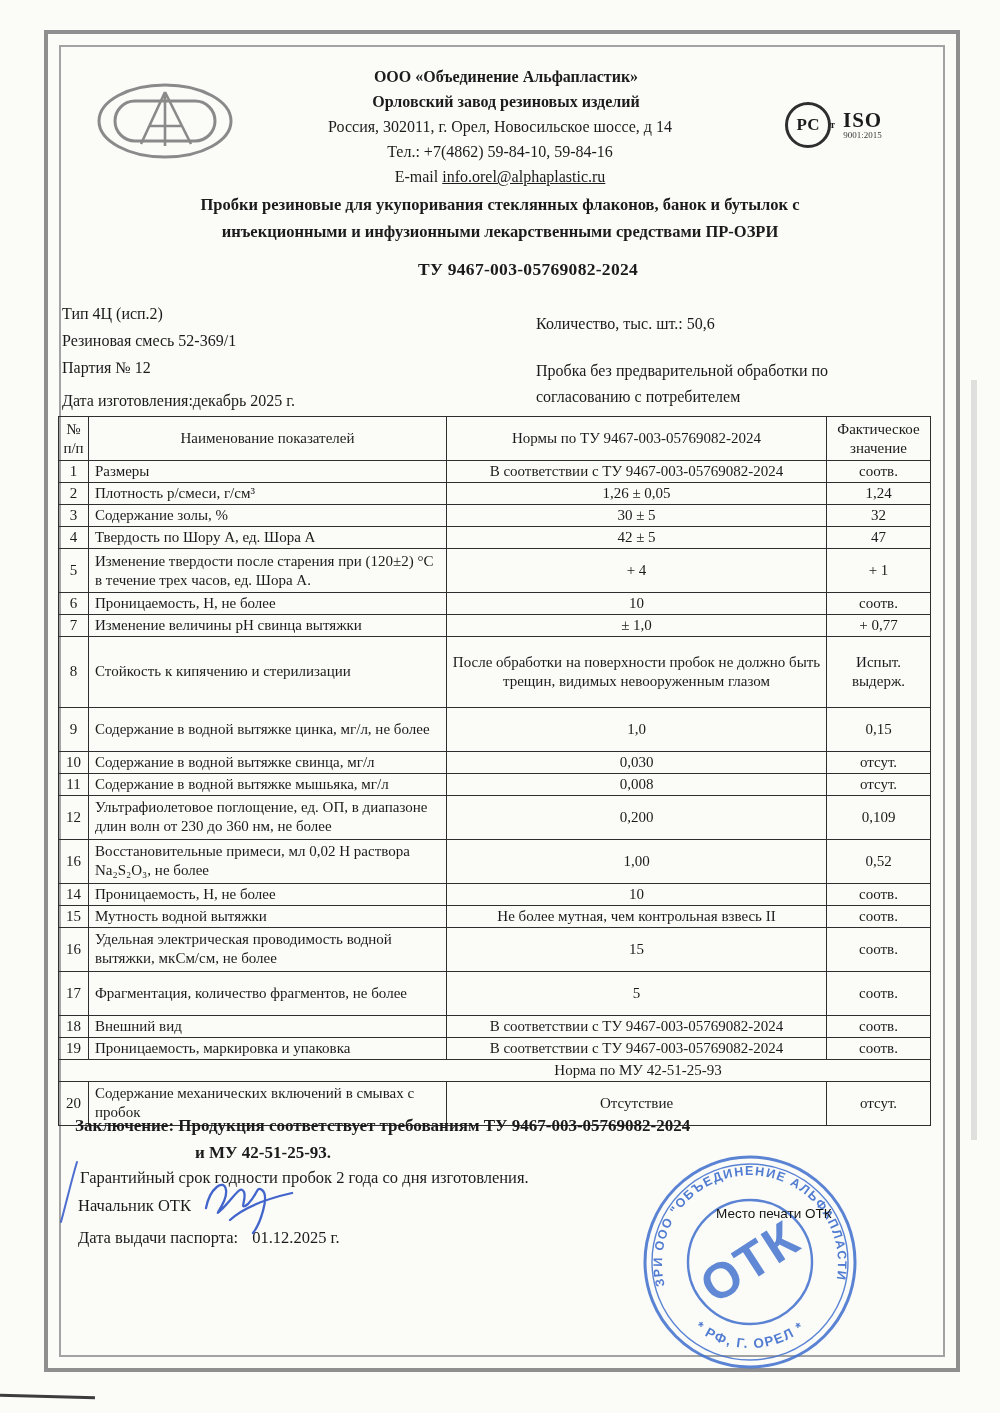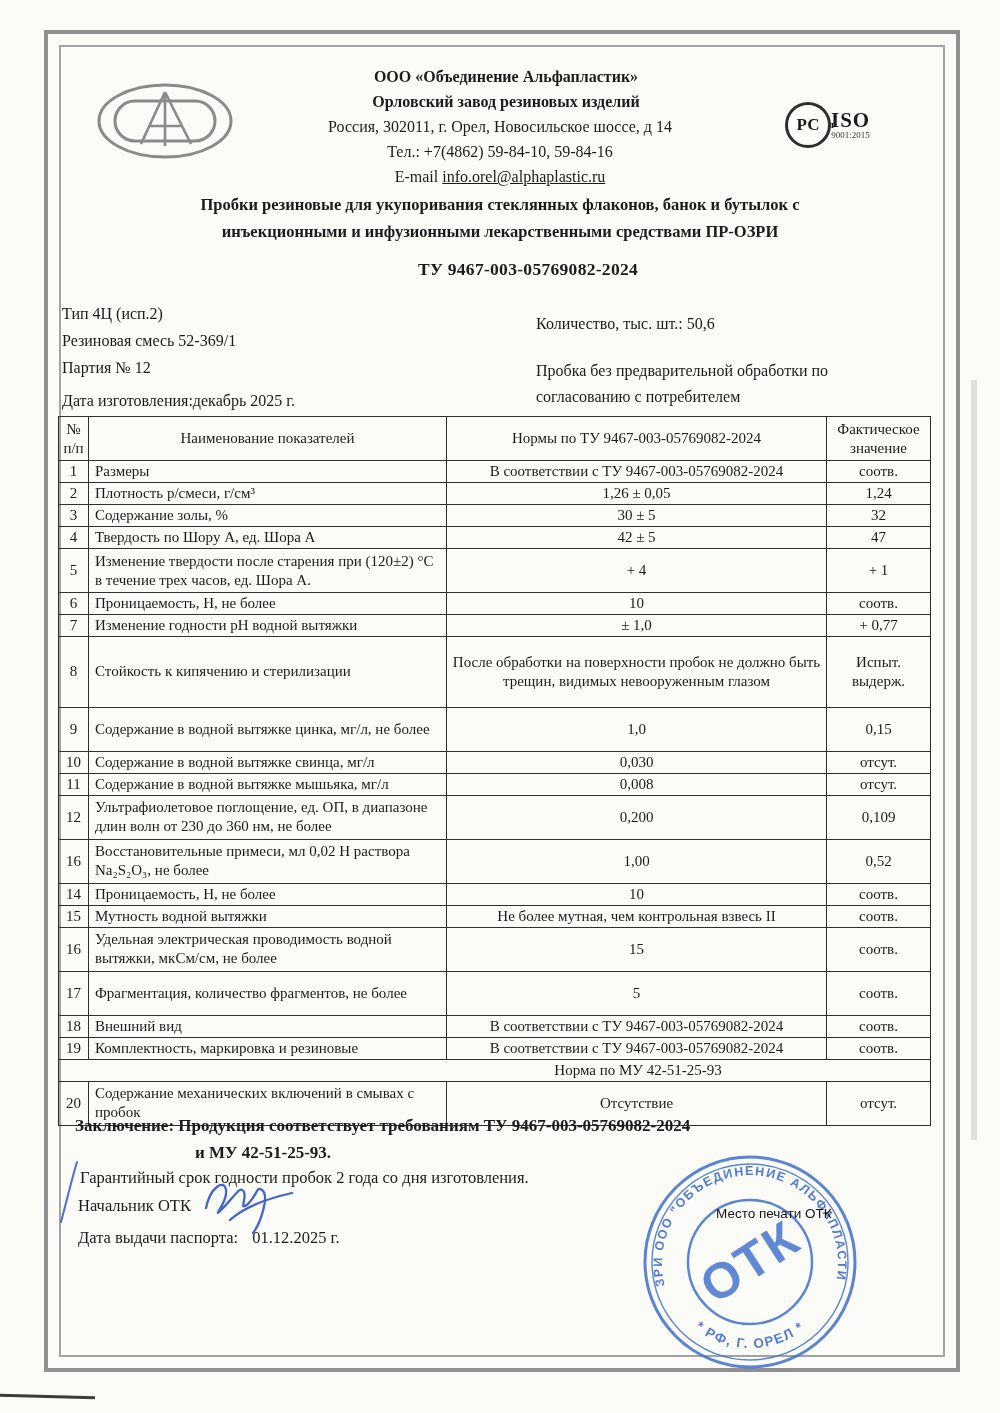--- a/index.html
+++ b/index.html
@@ -1,21 +1,21 @@
 <!DOCTYPE html>
 <html><head>
 <meta charset="utf-8">
 <style>
   html,body{margin:0;padding:0;background:#e9e9e6;}
   .page{position:relative;width:1000px;height:1413px;background:#fbfbf8;
         font-family:"Liberation Serif","DejaVu Serif",serif;color:#1b1b1b;overflow:hidden;}
   .frame-outer{position:absolute;left:44px;top:30px;right:40px;bottom:41px;border:4px solid #8f8f8f;}
   .frame-inner{position:absolute;left:11px;top:11px;right:11px;bottom:11px;border:2px solid #a3a3a3;}
   .logo{position:absolute;left:95px;top:82px;}
-  .iso{position:absolute;left:785px;top:102px;display:flex;align-items:center;gap:0;}
+  .iso{position:absolute;left:785px;top:102px;display:flex;align-items:center;gap:12px;}
   .rst-circle{width:40px;height:40px;border:3px solid #2e2e2e;border-radius:50%;
       display:flex;align-items:center;justify-content:center;font-weight:bold;font-size:17px;position:relative;}
   .rst-t{position:absolute;right:-7px;top:14px;font-size:10px;font-weight:bold;}
   .iso-word{font-weight:bold;font-size:21px;letter-spacing:1px;line-height:20px;}
   .iso-std{font-size:9px;text-align:center;color:#3a3a3a;}
   .head{position:absolute;left:0;top:64px;width:100%;text-align:center;font-size:16px;line-height:25px;}
   .b{font-weight:bold;margin-left:12px;}
   .em a,.email{ text-decoration:underline;color:#1b1b1b;}
   .title{position:absolute;left:90px;right:90px;top:191px;text-align:center;font-weight:bold;
          font-size:16.5px;line-height:27px;}
@@ -157,21 +157,21 @@
           <td class="cn">+ 1</td>
         </tr>
     <tr class="h1">
           <td class="cn">6</td>
           <td class="cl">Проницаемость, Н, не более</td>
           <td class="cn">10</td>
           <td class="cn">соотв.</td>
         </tr>
     <tr class="h1">
           <td class="cn">7</td>
-          <td class="cl">Изменение годности рН водной вытяжки</td>
+          <td class="cl">Изменение величины рН свинца вытяжки</td>
           <td class="cn">± 1,0</td>
           <td class="cn">+ 0,77</td>
         </tr>
     <tr class="h2">
           <td class="cn">8</td>
           <td class="cl">Стойкость к кипячению и стерилизации</td>
           <td class="cn">После обработки на поверхности пробок не должно быть трещин, видимых невооруженным глазом</td>
           <td class="cn fw">Испыт. выдерж.</td>
         </tr>
     <tr class="h2">
@@ -229,21 +229,21 @@
           <td class="cn">соотв.</td>
         </tr>
     <tr class="h1">
           <td class="cn">18</td>
           <td class="cl">Внешний вид</td>
           <td class="cn">В соответствии с ТУ 9467-003-05769082-2024</td>
           <td class="cn">соотв.</td>
         </tr>
     <tr class="h1">
           <td class="cn">19</td>
-          <td class="cl">Комплектность, маркировка и резиновые</td>
+          <td class="cl">Проницаемость, маркировка и упаковка</td>
           <td class="cn">В соответствии с ТУ 9467-003-05769082-2024</td>
           <td class="cn">соотв.</td>
         </tr>
     <tr class="h1">
       <td colspan="4">
             <div class="mu-inner">Норма по МУ 42-51-25-93</div>
           </td>
     </tr>
     <tr class="h2">
           <td class="cn">20</td>

